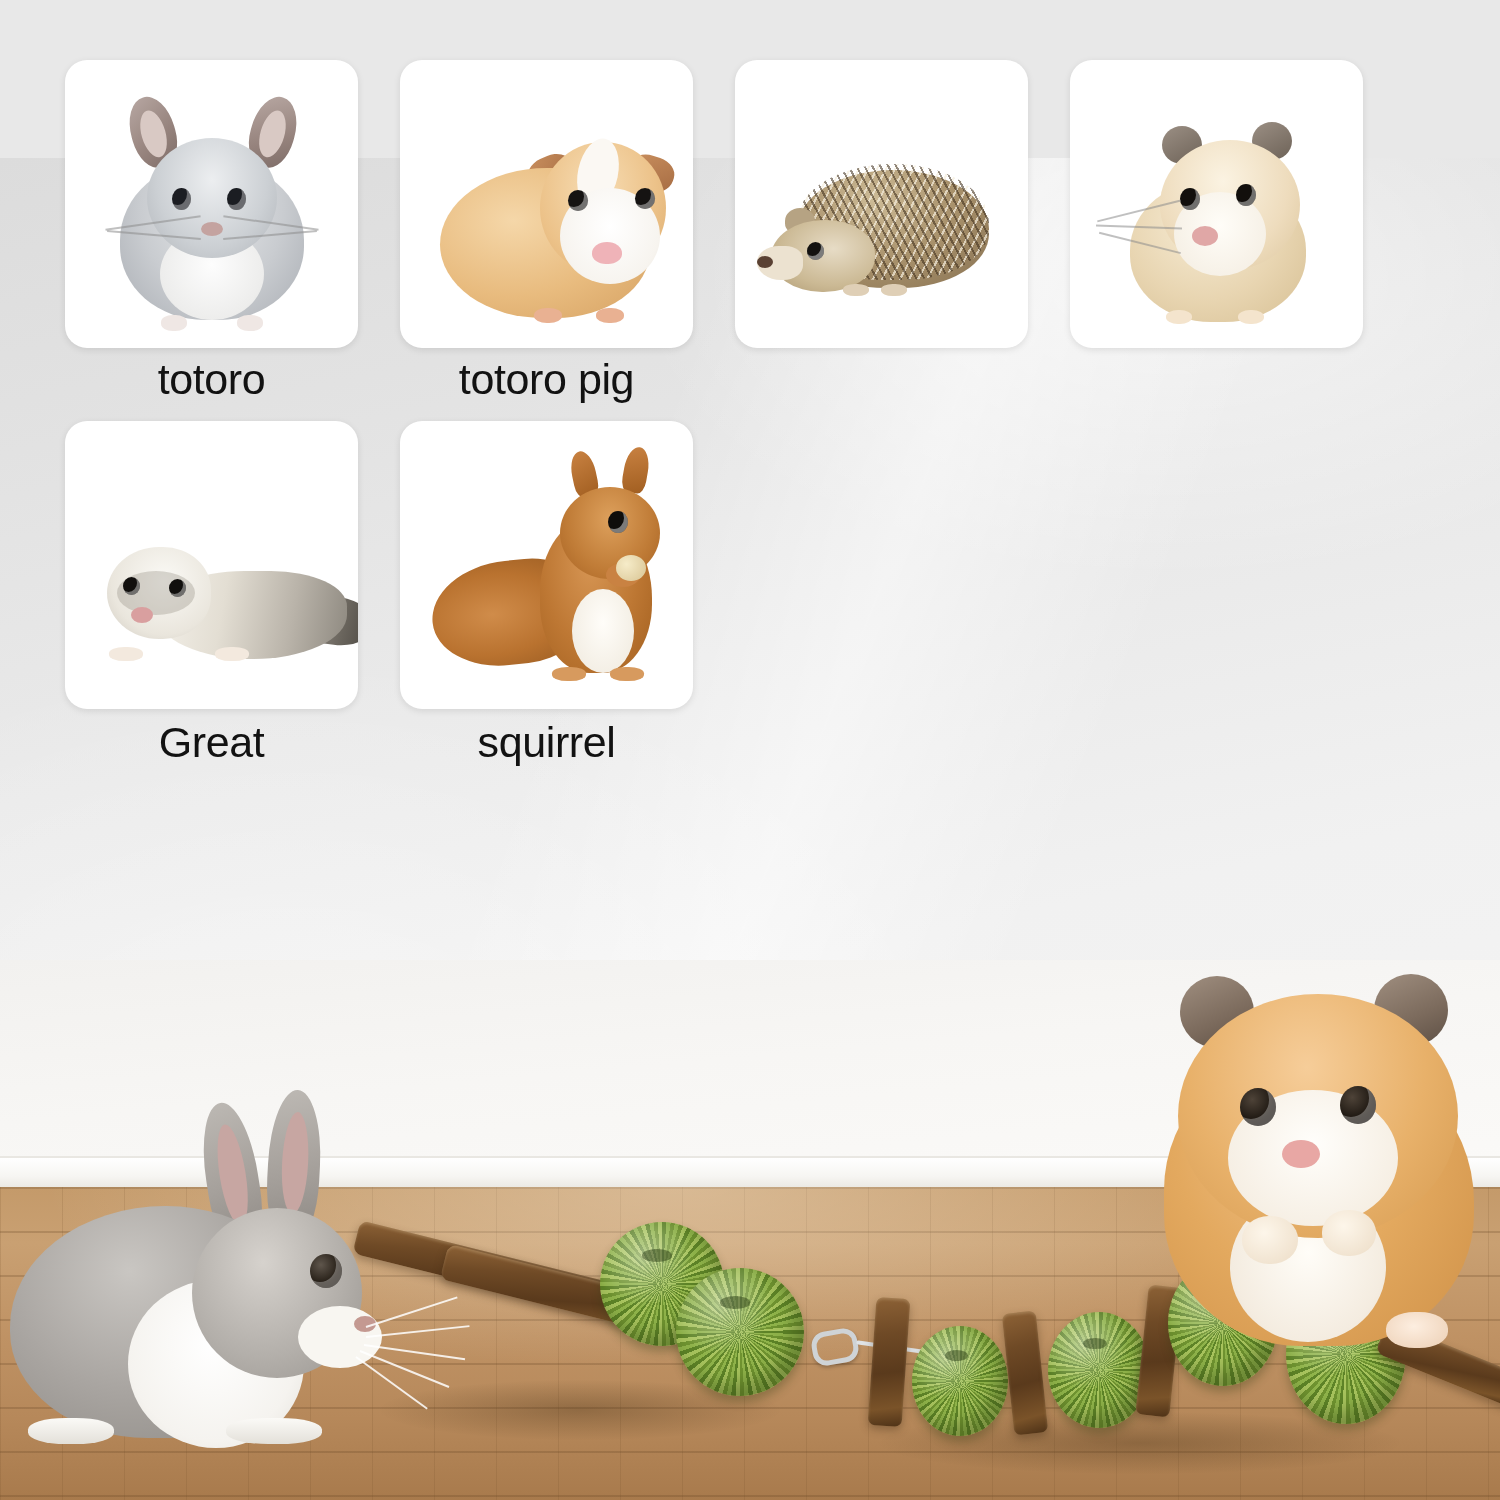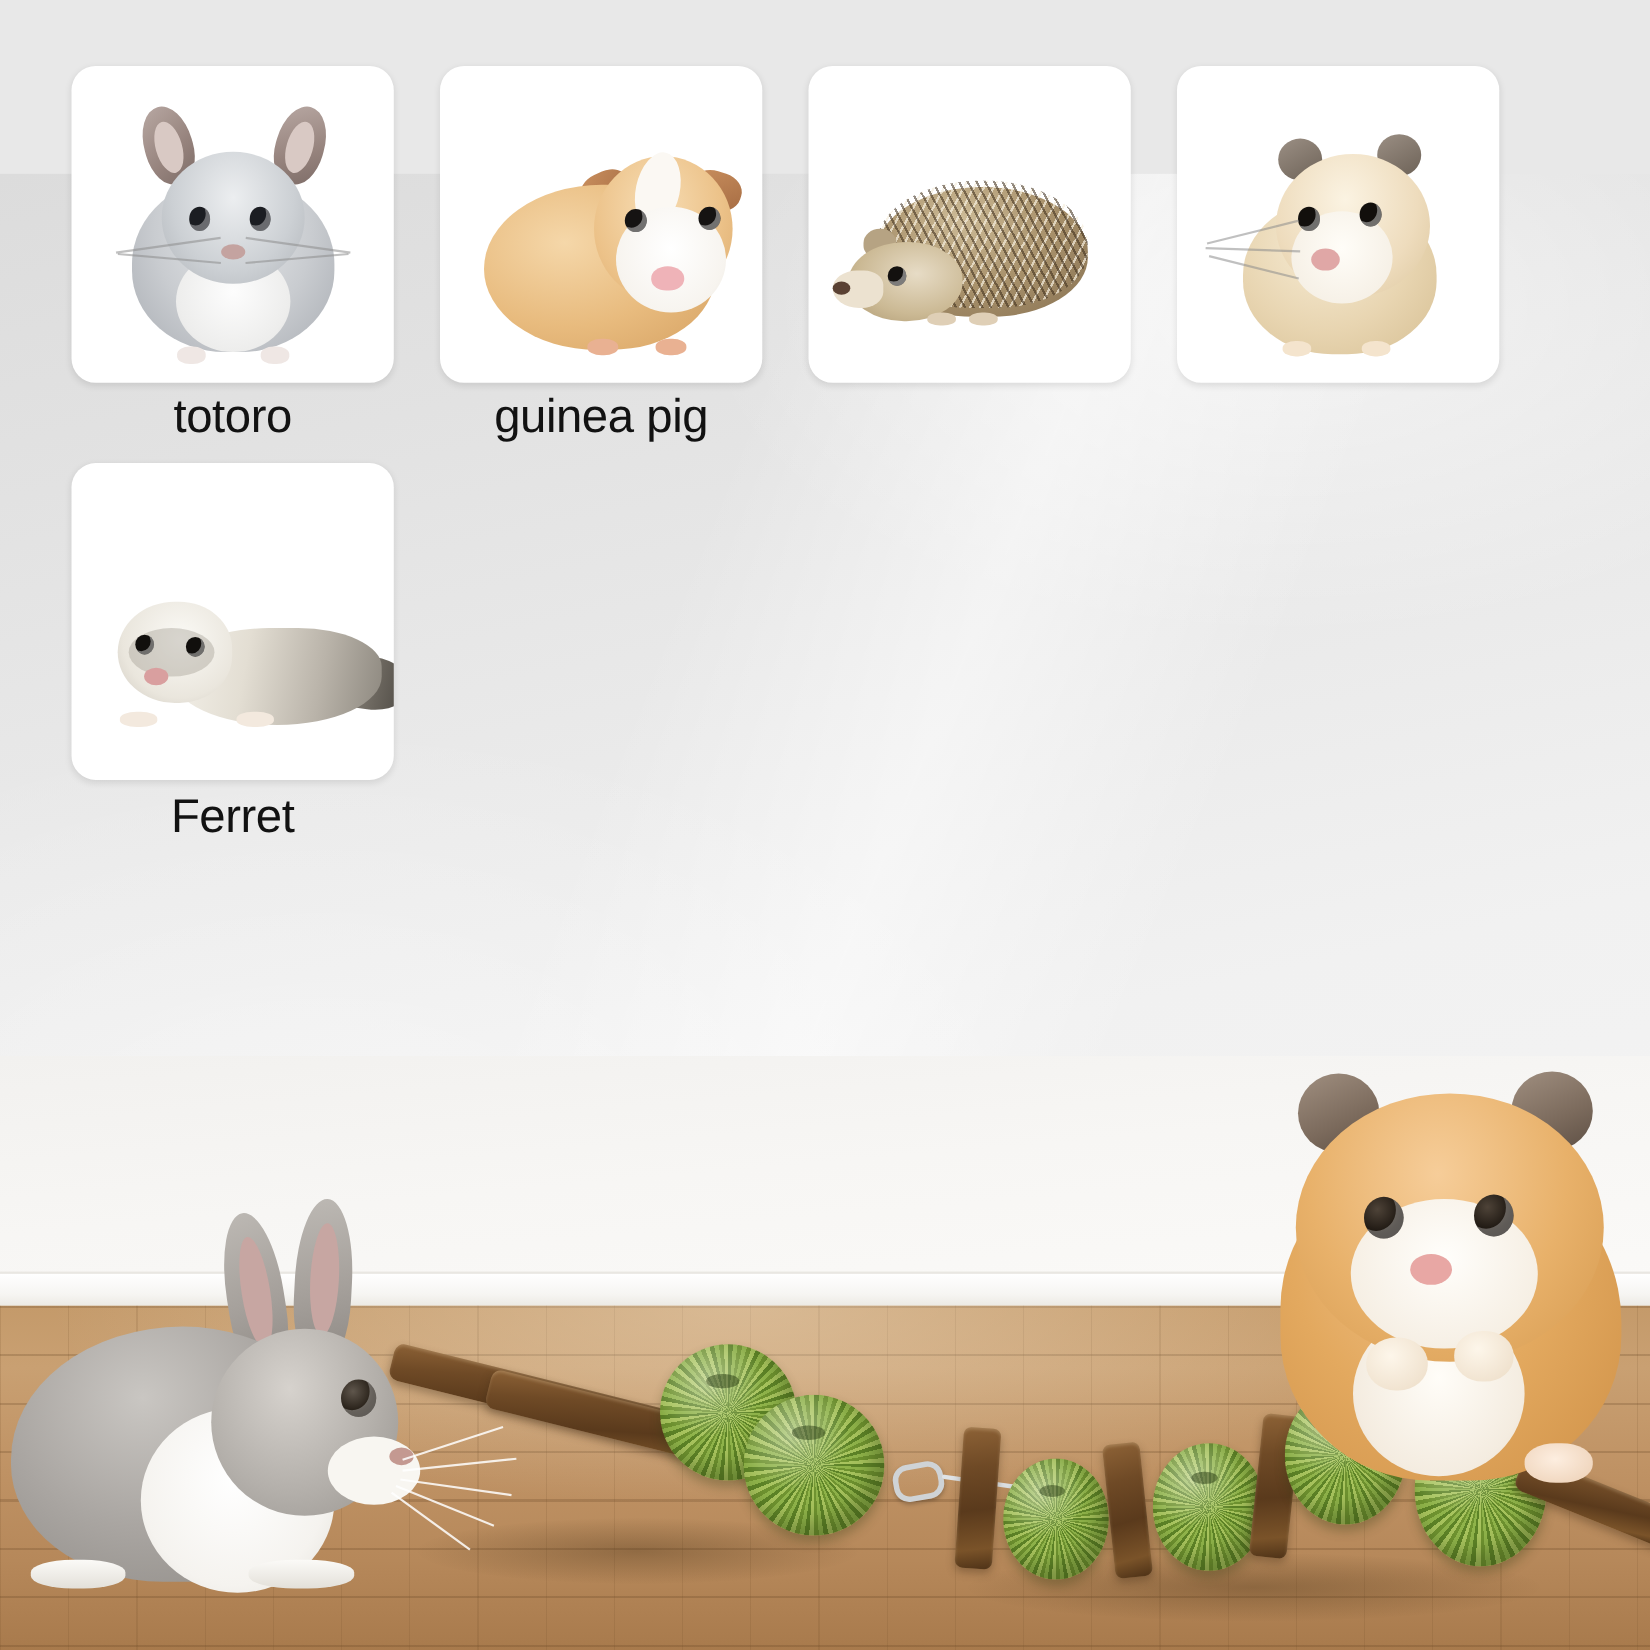--- a/index.html
+++ b/index.html
@@ -367,21 +367,21 @@
           <div class="an gp-head"></div>
           <div class="an gp-stripe"></div>
           <div class="an gp-face"></div>
           <div class="an gp-eye l"></div>
           <div class="an gp-eye r"></div>
           <div class="an gp-nose"></div>
           <div class="an gp-paw a"></div>
           <div class="an gp-paw b"></div>
         </div>
       </div>
-      <div class="caption">guinea pig</div>
+      <div class="caption">totoro pig</div>
     </div>
 
     <div class="cell">
       <div class="card">
         <div class="photo">
           <div class="an hh-body"></div>
           <div class="an hh-quills"></div>
           <div class="an hh-ear"></div>
           <div class="an hh-head"></div>
           <div class="an hh-snout"></div>
@@ -421,23 +421,41 @@
           <div class="an fr-body"></div>
           <div class="an fr-head"></div>
           <div class="an fr-mask"></div>
           <div class="an fr-eye l"></div>
           <div class="an fr-eye r"></div>
           <div class="an fr-nose"></div>
           <div class="an fr-paw a"></div>
           <div class="an fr-paw b"></div>
         </div>
       </div>
-      <div class="caption">Ferret</div>
-    </div>
-
+      <div class="caption">Great</div>
+    </div>
+
+    <div class="cell row2">
+      <div class="card">
+        <div class="photo">
+          <div class="an sq-tail"></div>
+          <div class="an sq-ear l"></div>
+          <div class="an sq-ear r"></div>
+          <div class="an sq-body"></div>
+          <div class="an sq-belly"></div>
+          <div class="an sq-head"></div>
+          <div class="an sq-eye"></div>
+          <div class="an sq-paw"></div>
+          <div class="an sq-nut"></div>
+          <div class="an sq-foot a"></div>
+          <div class="an sq-foot b"></div>
+        </div>
+      </div>
+      <div class="caption">squirrel</div>
+    </div>
 
 
   </div>
 
   <div class="scene">
     <div class="scene-wall"></div>
     <div class="baseboard"></div>
     <div class="floor"></div>
     <div class="floor-sheen"></div>
 

